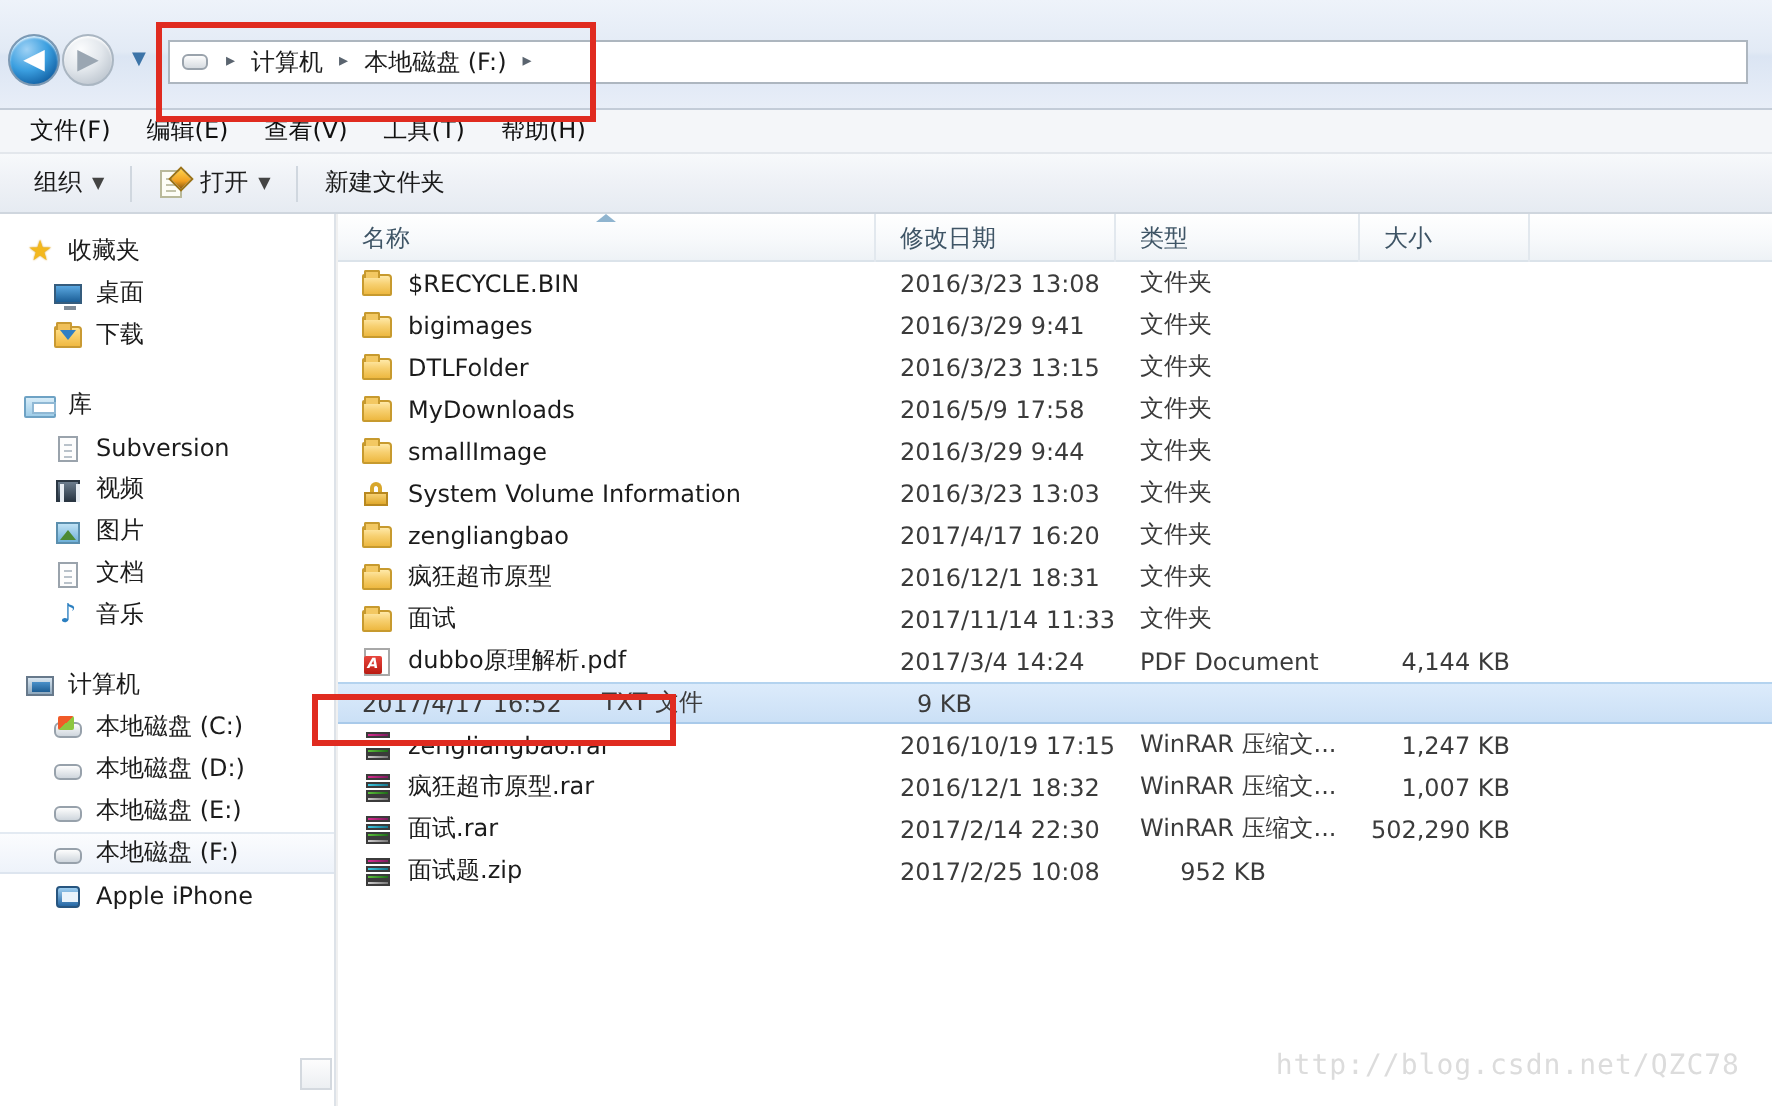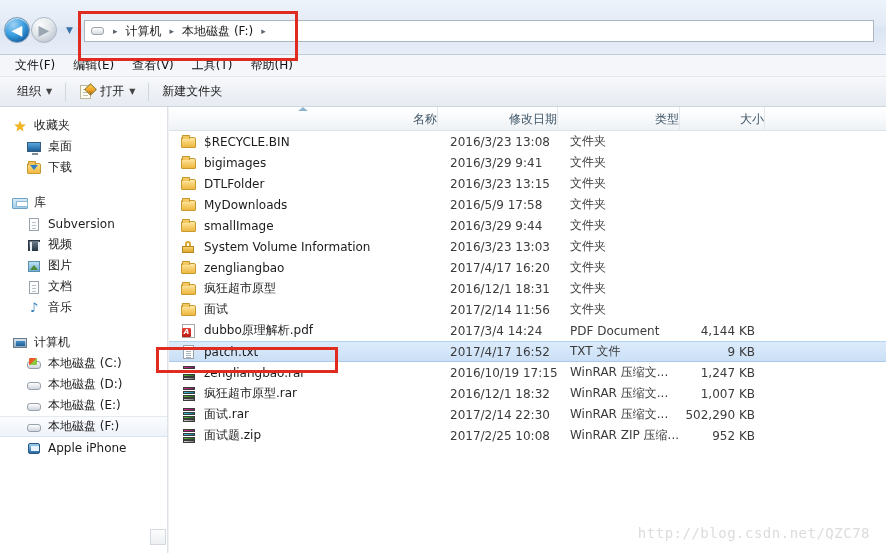--- a/index.html
+++ b/index.html
@@ -257,21 +257,21 @@
     position: absolute; left: 169px; top: 107px;
     width: 717px; height: 446px;
     background: #fff;
     overflow: hidden;
   }
   .listheader {
     position: relative;
     height: 24px;
     background: linear-gradient(to bottom, #ffffff 0%, #f7f9fb 55%, #eef2f6 100%);
     border-bottom: 1px solid #dbe3ea;
-    display: flex; align-items: center; text-align: right;
+    display: flex; align-items: center;
   }
   .hcell {
     font-size: 12px; color: #3f5566;
     padding-left: 12px;
     height: 24px; line-height: 24px;
     border-right: 1px solid #e2e8ee;
     cursor: default; position: relative;
     white-space: nowrap;
   }
   .sortmark {
@@ -631,42 +631,36 @@
           <div class="cell-type" style="width:122px">文件夹</div>
           <div class="cell-size" style="width:85px"></div>
         </div>
         <div class="row">
           <div class="cell-name" style="width:269px">
             <span class="fi">
               <i class="f-folder"></i>
             </span>
             <span>面试</span>
           </div>
-          <div class="cell-date" style="width:120px">2017/2/14 11:56</div>
+          <div class="cell-date" style="width:120px">2017/11/14 11:33</div>
           <div class="cell-type" style="width:122px">文件夹</div>
           <div class="cell-size" style="width:85px"></div>
         </div>
         <div class="row">
           <div class="cell-name" style="width:269px">
             <span class="fi">
               <i class="f-pdf"></i>
             </span>
             <span>dubbo原理解析.pdf</span>
           </div>
           <div class="cell-date" style="width:120px">2017/3/4 14:24</div>
           <div class="cell-type" style="width:122px">PDF Document</div>
           <div class="cell-size" style="width:85px">4,144 KB</div>
         </div>
         <div class="row selected">
-          <div class="cell-name" style="width:269px">
-            <span class="fi">
-              <i class="f-txt"></i>
-            </span>
-            <span>patch.txt</span>
-          </div>
           <div class="cell-date" style="width:120px">2017/4/17 16:52</div>
           <div class="cell-type" style="width:122px">TXT 文件</div>
           <div class="cell-size" style="width:85px">9 KB</div>
         </div>
         <div class="row">
           <div class="cell-name" style="width:269px">
             <span class="fi">
               <span class="f-rar">
                 <i></i>
                 <i></i>
@@ -718,21 +712,20 @@
               <span class="f-rar">
                 <i></i>
                 <i></i>
                 <i></i>
                 <i></i>
               </span>
             </span>
             <span>面试题.zip</span>
           </div>
           <div class="cell-date" style="width:120px">2017/2/25 10:08</div>
-          <div class="cell-type" style="width:122px">WinRAR ZIP 压缩...</div>
           <div class="cell-size" style="width:85px">952 KB</div>
         </div>
       </div>
   </div>
 
   <div class="redbox" id="redbox-0" style="left: 78px; top: 11px; width: 220px; height: 50px; border-color: rgb(224, 43, 32);"></div>
   <div class="redbox" id="redbox-1" style="left: 156px; top: 347px; width: 182px; height: 26px; border-color: rgb(224, 43, 32);"></div>
 
   <div class="watermark">http://blog.csdn.net/QZC78</div>
 </div>

